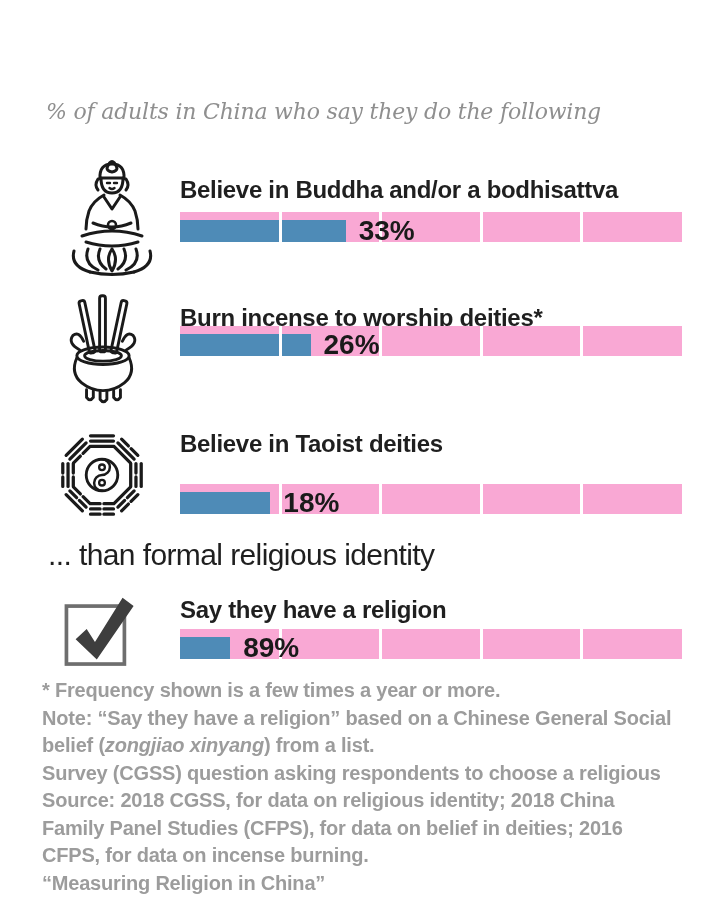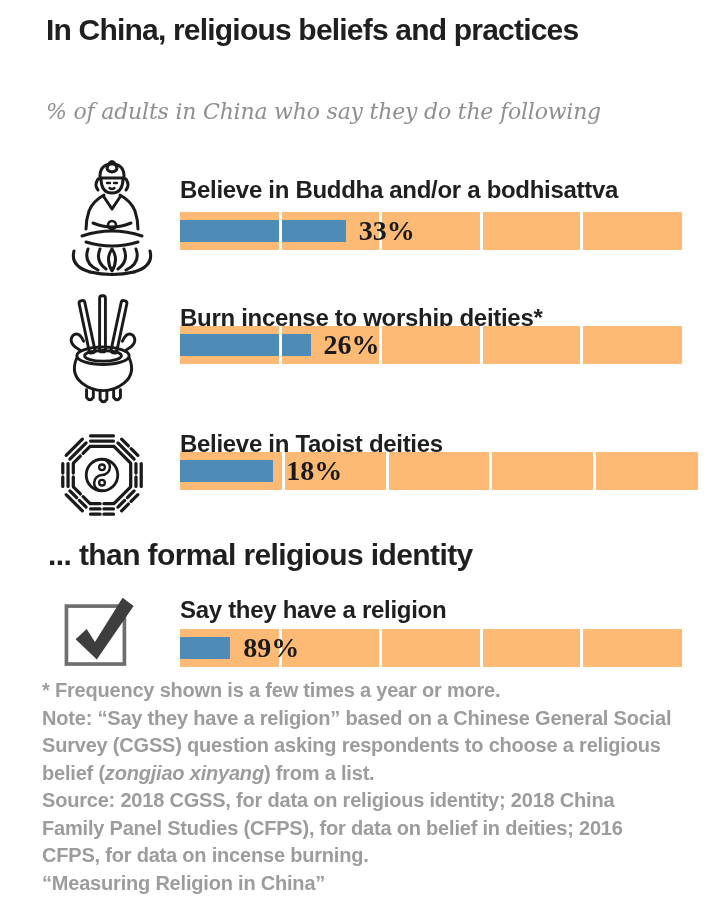--- a/index.html
+++ b/index.html
@@ -6,48 +6,47 @@
   body{
     width:720px;height:901px;position:relative;background:#ffffff;
     font-family:"Liberation Sans",sans-serif;overflow:hidden;
   }
   .abs{position:absolute;}
   
   .title{left:46px;top:10px;font-size:30px;font-weight:bold;color:#1f1f1f;
          letter-spacing:-0.8px;line-height:40px;}
   .subtitle{left:46px;top:99px;font-size:22px;font-style:italic;color:#8f8f8f;
             font-family:"DejaVu Serif","Liberation Serif",serif;letter-spacing:-0.2px;}
-  .section-heading{left:48px;top:538px;font-size:30px;font-weight:bold;color:#1f1f1f;
+  .section-heading{left:48px;top:538px;font-size:30px;font-weight:normal;color:#1f1f1f;
             letter-spacing:-0.6px;}
   
   .row-label{left:180px;font-size:24px;font-weight:bold;color:#1f1f1f;letter-spacing:-0.3px;}
   .lbl1{top:176px;} .lbl2{top:304px;} .lbl3{top:430px;} .lbl4{top:596px;}
-  .track{left:180px;width:502px;height:38px;background:#fdba74;font-family:Liberation Serif, serif;}
-  .trk1{top:212px;} .trk2{top:326px;} .trk3{top:452px;padding-left:16px;} .trk4{top:629px;}
+  .track{left:180px;width:502px;height:30px;background:#f9a8d4;}
+  .trk1{top:212px;} .trk2{top:326px;} .trk3{top:484px;} .trk4{top:629px;}
   .fill{position:absolute;left:0;top:8px;height:22px;background:#4e8bb7;z-index:1;}
   .gridline{position:absolute;top:0;width:3px;height:38px;background:#ffffff;z-index:2;}
   .g20{left:calc(20% - 1.5px);} .g40{left:calc(40% - 1.5px);}
   .g60{left:calc(60% - 1.5px);} .g80{left:calc(80% - 1.5px);}
   .pct{position:absolute;top:0;line-height:38px;font-size:28px;font-weight:bold;
        color:#1a1a1a;margin-left:13px;z-index:3;white-space:nowrap;}
   
   .icon{position:absolute;}
   .ic1{left:62px;top:152px;} .ic2{left:54px;top:288px;}
   .ic3{left:58px;top:430px;} .ic4{left:60px;top:585px;}
   svg{display:block;}
   
   .footnotes{left:42px;top:677px;width:660px;font-size:20px;line-height:27.5px;
              color:#9c9c9c;letter-spacing:-0.2px;font-weight:bold;}
   .footnotes .ital{font-style:italic;}
 </style>
 </head>
 <body>
 
 <div class="abs title">
-  <div>In China, religious beliefs and practices</div>
 </div>
 <div class="abs subtitle">% of adults in China who say they do the following</div>
 
 <div class="icon ic1">
   <svg width="100" height="126" viewBox="0 0 96 126" fill="none" stroke="#1a1a1a" stroke-width="3" stroke-linecap="round" stroke-linejoin="round">
     <path d="M43,16 Q48,3 53,16 Q53,19 48,20 Q43,19 43,16"></path>
     <path d="M36,27 Q35,12 48,12 Q61,12 60,27"></path>
     <path d="M36,26 L60,26"></path>
     <path d="M37,26 Q37,41 48,41 Q59,41 59,26"></path>
     <path d="M34,27 q-4,6 0,11"></path>
@@ -181,19 +180,19 @@
   <div class="gridline g20"></div>
   <div class="gridline g40"></div>
   <div class="gridline g60"></div>
   <div class="gridline g80"></div>
   <span class="pct" style="left: 10%;">89%</span>
 </div>
 
 <div class="abs footnotes">
   <div>* Frequency shown is a few times a year or more.</div>
   <div>Note: “Say they have a religion” based on a Chinese General Social</div>
+  <div><span>belief (</span><span class="ital">zongjiao xinyang</span><span>) from a list.</span></div>
   <div>Survey (CGSS) question asking respondents to choose a religious</div>
-  <div><span>belief (</span><span class="ital">zongjiao xinyang</span><span>) from a list.</span></div>
   <div>Source: 2018 CGSS, for data on religious identity; 2018 China</div>
   <div>Family Panel Studies (CFPS), for data on belief in deities; 2016</div>
   <div>CFPS, for data on incense burning.</div>
   <div>“Measuring Religion in China”</div>
 </div>
 
 </body></html>

